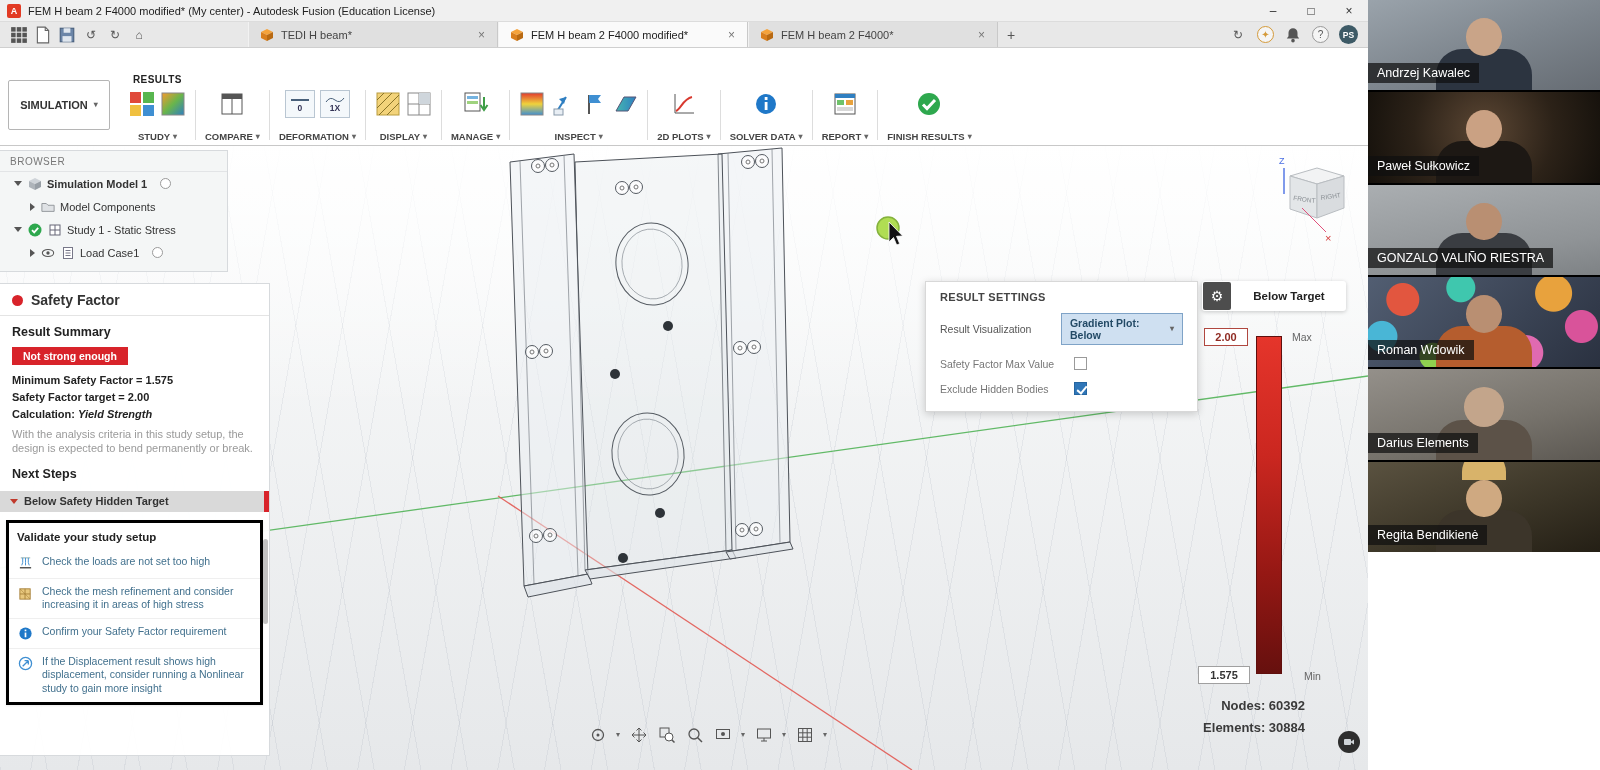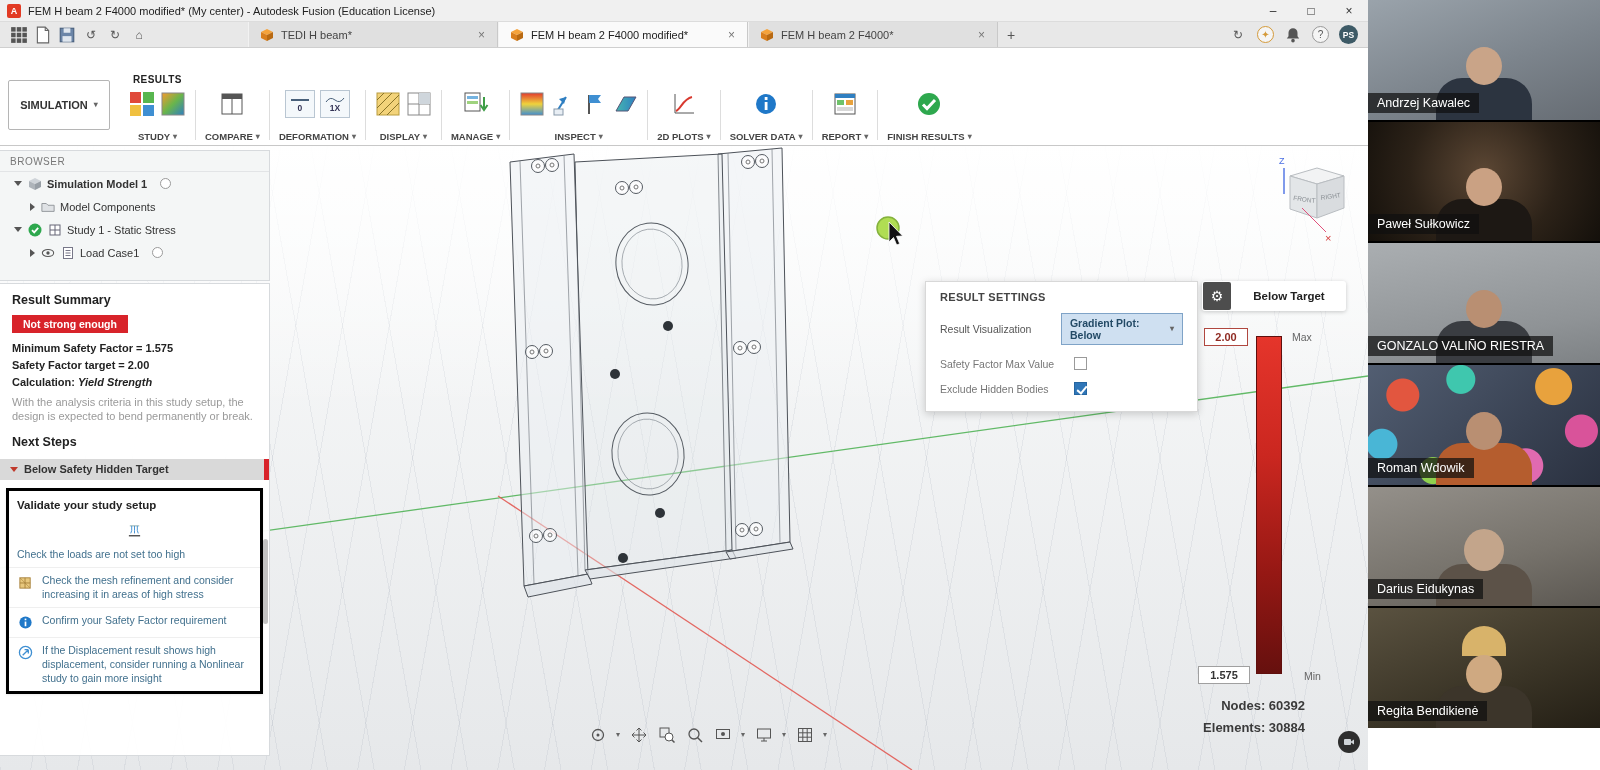--- a/index.html
+++ b/index.html
@@ -46,21 +46,21 @@
   .viewport{position:absolute;inset:0;overflow:hidden;
     background-image:
       linear-gradient(rgba(255,255,255,0.95), rgba(255,255,255,0) 42%),
       repeating-linear-gradient(100deg, rgba(110,122,145,0.10) 0 1px, rgba(0,0,0,0) 1px 46px),
       repeating-linear-gradient(80deg, rgba(110,122,145,0.10) 0 1px, rgba(0,0,0,0) 1px 46px),
       linear-gradient(#fbfcfc,#e6e8ea);
   }
   .scene{position:absolute;left:0;top:0;z-index:1;}
 
   
-  .browser-panel{position:absolute;left:0;top:4px;width:270px;background:rgba(243,245,246,0.95);border:1px solid #d7dadd;border-left:none;z-index:10;padding-bottom:16px;}
+  .browser-panel{position:absolute;left:0;top:4px;width:228px;background:rgba(243,245,246,0.95);border:1px solid #d7dadd;border-left:none;z-index:10;padding-bottom:7px;}
   .bp-header{font-size:10px;color:#777;letter-spacing:0.5px;padding:5px 10px 4px;border-bottom:1px solid #e2e4e6;}
   .tree-row{display:flex;align-items:center;gap:5px;height:23px;font-size:11px;color:#333;padding-left:14px;}
   .tree-row.i1{padding-left:30px;}
   .chev{width:0;height:0;border-left:4px solid transparent;border-right:4px solid transparent;border-top:5px solid #555;}
   .chev.right{border-top:4px solid transparent;border-bottom:4px solid transparent;border-left:5px solid #555;border-right:none;}
   .tree-icon{width:15px;height:15px;display:flex;align-items:center;justify-content:center;}
   .tree-icon svg{width:14px;height:14px;}
   .radio{width:11px;height:11px;border:1.5px solid #9a9a9a;border-radius:50%;margin-left:8px;background:#fff;}
   .bold600{font-weight:600;}
 
@@ -107,21 +107,21 @@
 
   
   .stats{position:absolute;right:63px;font-size:13px;font-weight:bold;color:#3a3a3a;z-index:5;}
   .navbar{position:absolute;left:588px;top:580px;display:flex;align-items:center;gap:9px;z-index:5;}
   .nav-icon{width:19px;height:18px;display:flex;align-items:center;justify-content:center;color:#555;}
   .nav-icon svg{width:16px;height:16px;}
   .bubble{position:absolute;left:1338px;top:585px;width:22px;height:22px;border-radius:50%;background:#2e2e2e;display:flex;align-items:center;justify-content:center;z-index:5;}
   .bubble svg{width:12px;height:12px;}
 
   
-  .sidebar{position:absolute;left:1368px;top:0;width:232px;height:728px;background:#000;display:flex;flex-direction:column;gap:2px;z-index:50;}
+  .sidebar{position:absolute;left:1368px;top:0;width:232px;height:552px;background:#000;display:flex;flex-direction:column;gap:2px;z-index:50;}
   .tile{flex:1;position:relative;overflow:hidden;}
   .person{position:absolute;left:0;right:0;top:18px;bottom:0;display:flex;flex-direction:column;align-items:center;justify-content:flex-end;}
   .head{width:36px;height:38px;border-radius:50%;margin-bottom:-7px;z-index:2;}
   .torso{width:96px;height:42px;border-radius:26px 26px 0 0;}
   .hair{position:absolute;width:44px;height:30px;border-radius:22px 22px 0 0;bottom:72px;z-index:1;}
   .name-tag{position:absolute;left:0;bottom:7px;background:rgba(15,15,15,0.72);color:#fff;font-size:12.5px;padding:3px 9px;white-space:nowrap;max-width:100%;overflow:hidden;text-overflow:ellipsis;z-index:3;}
   .t1{background:linear-gradient(160deg,#9aa3ab 0%,#7c848c 55%,#666c73 100%);}
   .t2{background:radial-gradient(circle at 50% 42%,#5c4734 0%,#2c2218 55%,#14100b 100%);}
   .t3{background:linear-gradient(170deg,#aaaeb1 0%,#8f9396 70%,#7e8285 100%);}
   .t4{background:
@@ -697,38 +697,42 @@
               <line x1="4.5" y1="7" x2="9.5" y2="7" stroke="#778"></line>
               <line x1="4.5" y1="9.5" x2="9.5" y2="9.5" stroke="#778"></line>
             </svg>
         </span>
         <span>Load Case1</span>
         <span class="radio"></span>
       </div>
     </div>
 
     <div class="safety-panel">
+      <div class="sf-header">
+        <span class="red-dot"></span>
+        <span class="sf-title">Safety Factor</span>
+      </div>
       <div class="section-h">Result Summary</div>
       <span class="badge">Not strong enough</span>
       <div class="boldline">Minimum Safety Factor = 1.575</div>
       <div class="boldline">Safety Factor target = 2.00</div>
       <div class="boldline">
         <span>Calculation:</span>
         <span class="italic">Yield Strength</span>
       </div>
       <div class="desc">With the analysis criteria in this study setup, the design is expected to bend permanently or break.</div>
       <div class="section-h">Next Steps</div>
       <div class="selrow">
         <span class="chev"></span>
         <span>Below Safety Hidden Target</span>
         <span class="selrow-bar"></span>
       </div>
       <div class="card">
         <div class="card-h">Validate your study setup</div>
-        <div class="step" style="border-top:none;flex-direction:column;">
+        <div class="step" style="border-top:none;">
           <span class="step-icon">
             <svg viewBox="0 0 16 16">
                 <path d="M3 2 h10" stroke="#8aa"></path>
                 <path d="M5 2 v5 M8 2 v5 M11 2 v5" stroke="#3f8fd2"></path>
                 <path d="M5 7 l-1 3 M8 7 v3 M11 7 l1 3" stroke="#3f8fd2"></path>
                 <path d="M2 12.5 h12" stroke="#555" stroke-width="1.6"></path>
               </svg>
           </span>
           <span>Check the loads are not set too high</span>
         </div>
@@ -794,21 +798,21 @@
         <div class="head" style="background:#b98f72;"></div>
         <div class="torso" style="background:#b55d2e;"></div>
       </div>
       <div class="name-tag">Roman Wdowik</div>
     </div>
     <div class="tile t5">
       <div class="person">
         <div class="head" style="background:#c3a58b;width:40px;height:42px;"></div>
         <div class="torso" style="background:#5c5248;"></div>
       </div>
-      <div class="name-tag">Darius Eidukynas</div>
+      <div class="name-tag">Darius Elements</div>
     </div>
     <div class="tile t6">
       <div class="person">
         <div class="hair" style="background:#d8b36a;"></div>
         <div class="head" style="background:#cfa981;"></div>
         <div class="torso" style="background:#3c352a;"></div>
       </div>
       <div class="name-tag">Regita Bendikienė</div>
     </div>
   </div>

